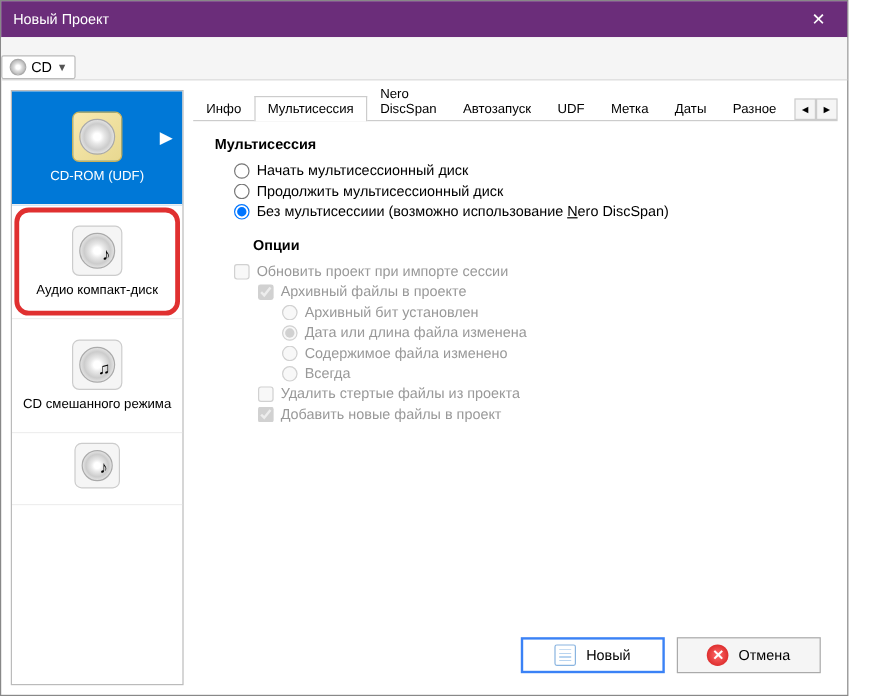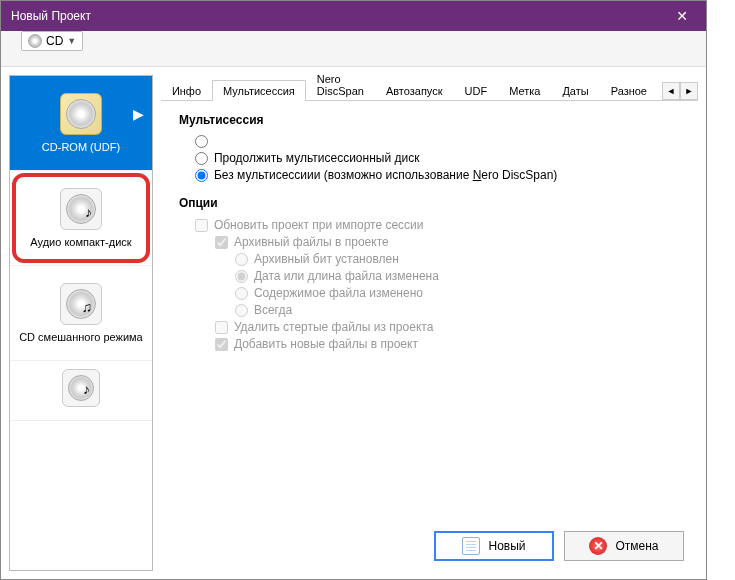--- a/index.html
+++ b/index.html
@@ -1,21 +1,21 @@
 <!DOCTYPE html>
 <html><head>
 <meta charset="utf-8">
 <style>
 * { box-sizing: border-box; margin: 0; padding: 0; font-family: 'Segoe UI', Tahoma, sans-serif; font-size: 12px; }
 body { background: #fff; width: 735px; height: 580px; overflow: hidden; position: relative; }
 .window { border: 1px solid #888; width: 707px; height: 580px; display: flex; flex-direction: column; }
 .titlebar { background: #6b2d7a; color: #fff; height: 30px; display: flex; align-items: center; padding: 0 10px; justify-content: space-between; }
 .titlebar-title { font-size: 12px; }
 .close-btn { color: #fff; font-size: 14px; cursor: pointer; padding: 0 8px; }
-.toolbar { height: 36px; background: #f5f5f5; border-bottom: 1px solid #ddd; display: flex; align-items: flex-start; padding: 0 20px; }
+.toolbar { height: 36px; background: #f5f5f5; border-bottom: 1px solid #ddd; display: flex; align-items: flex-end; padding: 0 0; }
 .disc-select { display: inline-flex; align-items: center; border: 1px solid #bbb; background: #fff; padding: 2px 6px; border-radius: 2px; gap: 4px; }
 .disc-icon-sm { width: 14px; height: 14px; border-radius: 50%; background: radial-gradient(circle, #fff 20%, #ddd 40%, #bbb 70%, #eee 90%); border: 1px solid #aaa; }
 .content { flex: 1; display: flex; padding: 8px; gap: 8px; }
 .sidebar { width: 148px; border: 1px solid #bbb; display: flex; flex-direction: column; overflow: hidden; }
 .sidebar-item { height: 95px; display: flex; flex-direction: column; align-items: center; justify-content: center; gap: 6px; cursor: pointer; border-bottom: 1px solid #eee; position: relative; }
 .sidebar-item.selected { background: #0078d7; color: #fff; }
 .sidebar-item.highlighted { position: relative; }
 .highlight-ring { position: absolute; inset: 2px; border: 4px solid #e03030; border-radius: 12px; pointer-events: none; }
 .disc-icon-lg { width: 42px; height: 42px; border-radius: 6px; background: linear-gradient(135deg,#f8e9b0,#e8d890); border: 1px solid #cab25a; display:flex; align-items:center; justify-content:center; }
 .disc-icon-lg.audio { background: #f5f5f5; border: 1px solid #ccc; }
@@ -30,21 +30,21 @@
 .tab.active { background: #fff; border-color: #ccc; }
 .tab-scroll { display: flex; margin-left: 4px; }
 .tab-scroll-btn { width: 18px; height: 18px; border: 1px solid #ccc; background: #f5f5f5; display:flex;align-items:center;justify-content:center;font-size:9px;cursor:pointer; }
 .panel { flex: 1; padding: 12px 18px; overflow: auto; }
 .section-title { font-weight: 600; margin-bottom: 8px; font-size: 12px; }
 .opt-row { display: flex; align-items: center; gap: 6px; margin: 3px 0 3px 16px; font-size: 11px; }
 .opt-row.indent1 { margin-left: 36px; }
 .opt-row.indent2 { margin-left: 56px; }
 .opt-row input[type=radio], .opt-row input[type=checkbox] { margin: 0; }
 .opt-row.disabled { color: #999; }
-.section-break { margin-top: 14px; }
+.section-break { margin-top: 14px; margin-left: 32px; }
 .footer { height: 50px; display: flex; justify-content: flex-end; align-items: center; gap: 10px; padding: 0 14px; }
 .btn { height: 30px; min-width: 120px; border: 1px solid #aaa; background: #f5f5f5; display: inline-flex; align-items: center; justify-content: center; gap: 8px; cursor: pointer; font-size: 12px; }
 .btn.primary { border: 2px solid #3b82f6; background: #fff; }
 .btn-icon-new { width: 18px; height: 18px; background: #fff; border: 1px solid #89b4e0; border-radius: 2px; position:relative; }
 .btn-icon-new::before{content:"";position:absolute;left:3px;top:3px;right:3px;bottom:3px;background:repeating-linear-gradient(#b8d4f0,#b8d4f0 1px,transparent 1px,transparent 3px);}
 .btn-icon-cancel { width: 18px; height: 18px; border-radius: 50%; background: radial-gradient(circle,#ff6b6b,#d01515); display:flex;align-items:center;justify-content:center;color:#fff;font-weight:bold;font-size:12px; }
 .chev{font-size:9px;color:#555;}
 </style>
 </head>
 <body>
@@ -111,20 +111,21 @@
         <div class="tab-scroll">
           <div class="tab-scroll-btn">◄</div>
           <div class="tab-scroll-btn">►</div>
         </div>
       </div>
 
       <div class="panel">
         <div class="section-title">Мультисессия</div>
         <label class="opt-row">
           <input type="radio" name="ms" style="">
+          <span>Начать мультисессионный диск</span>
         </label>
         <label class="opt-row">
           <input type="radio" name="ms" style="">
           <span>Продолжить мультисессионный диск</span>
         </label>
         <label class="opt-row">
           <input type="radio" name="ms" checked="" style="">
           <span><span>Без мультисессиии (возможно использование </span><u>N</u><span>ero DiscSpan)</span></span>
         </label>
 

